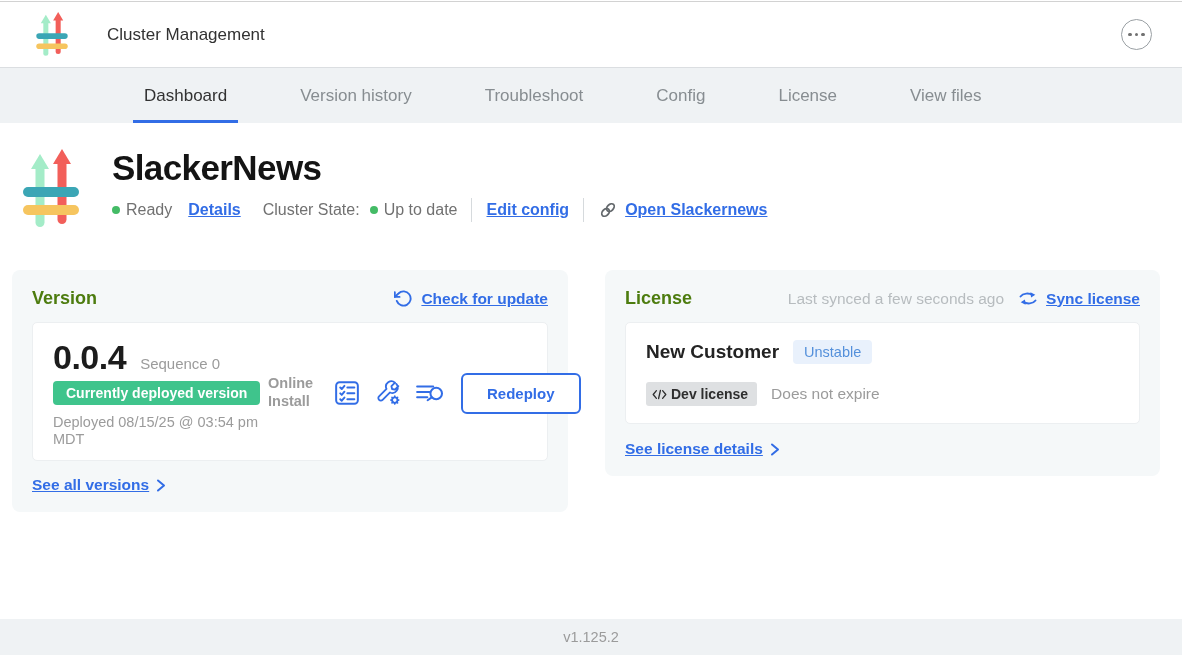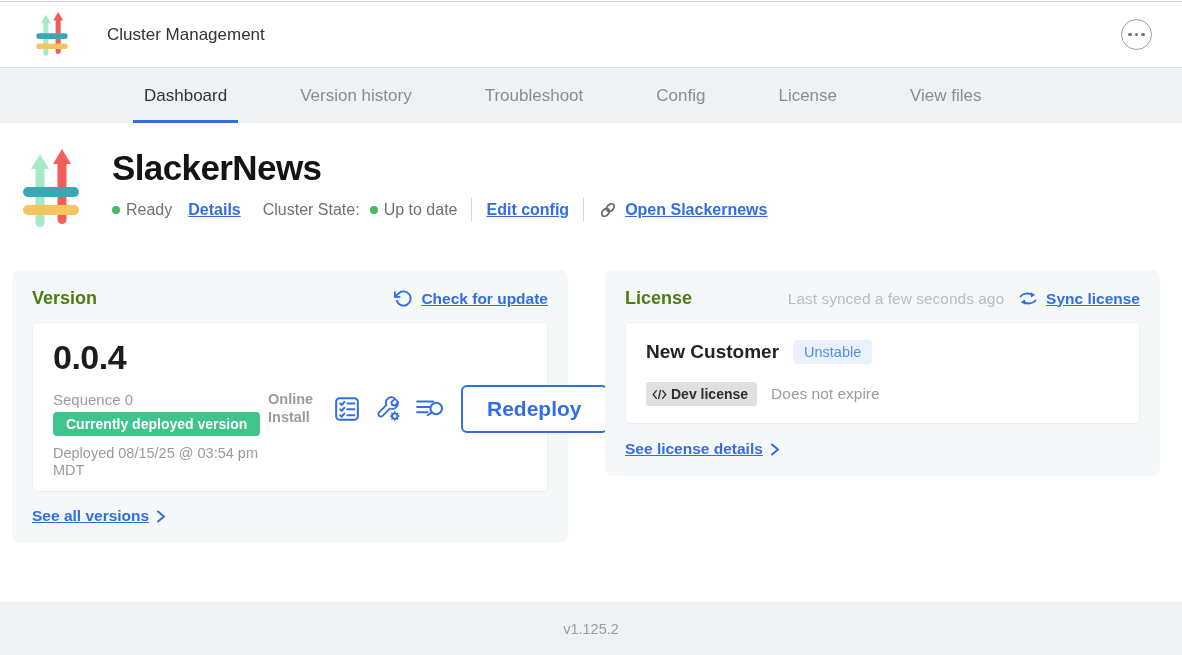--- a/index.html
+++ b/index.html
@@ -61,45 +61,45 @@
   .card-head { display: flex; align-items: center; }
   .card-title { font-size: 18px; font-weight: 700; color: #4d7c0f; }
   .head-action { margin-left: auto; display: flex; align-items: center; gap: 8px; font-size: 15.5px; }
 
   .version-card { width: 556px; }
   .license-card { width: 555px; }
 
   .inner-card { background: #fff; border: 1px solid #eceff1; border-radius: 5px; margin-top: 13px; }
 
   .version-inner { padding: 15px 18px 12px 20px; display: flex; align-items: center; justify-content: space-between; min-height: 130px; }
-  .ver-row1 { display: flex; align-items: baseline; gap: 14px; flex-direction: column; }
+  .ver-row1 { display: flex; align-items: baseline; gap: 14px; }
   .ver-number { font-size: 34px; font-weight: 800; color: #1c1c1c; letter-spacing: -0.5px; }
   .ver-seq { font-size: 15px; color: #9b9b9b; }
   .deployed-pill { display: inline-block; margin-top: 4px; background: #3fc48c; color: #fff;
     font-size: 14px; font-weight: 600; padding: 4px 13px; border-radius: 4px; }
   .deployed-at { margin-top: 9px; font-size: 14.5px; line-height: 1.18; color: #9b9b9b; width: 215px; }
   .ver-actions { display: flex; align-items: center; gap: 13px; }
   .install-type { width: 52px; font-size: 14.5px; line-height: 1.22; font-weight: 700; color: #9b9b9b; }
   .action-icon { display: flex; cursor: pointer; }
   .redeploy-btn { margin-left: 3px; background: #fff; border: 2px solid #326de6; color: #326de6;
-    font-family: inherit; font-size: 21px; font-weight: 700; padding: 10px 24px; border-radius: 6px; cursor: pointer; }
+    font-family: inherit; font-size: 15px; font-weight: 700; padding: 10px 24px; border-radius: 6px; cursor: pointer; }
   .card-footer-link { margin-top: 15px; display: flex; align-items: center; gap: 7px; font-size: 15.5px; }
 
   .license-inner { padding: 17px 20px; }
   .lic-row1 { display: flex; align-items: center; gap: 14px; }
   .customer-name { font-size: 19px; font-weight: 700; color: #232323; }
   .channel-badge { background: #e9f1fc; color: #5490db; font-size: 14.5px; padding: 4px 11px; border-radius: 4px; }
   .lic-row2 { display: flex; align-items: center; gap: 14px; margin-top: 18px; }
   .dev-tag { background: #dee0e2; color: #2e2e2e; font-size: 14px; font-weight: 700;
     padding: 4px 9px 4px 6px; border-radius: 3px; display: flex; align-items: center; gap: 4px; }
   .expiry { font-size: 15.5px; color: #9b9b9b; }
   .synced-text { font-size: 15.5px; color: #b7bcbf; margin-right: 6px; }
 
   
-  .app-footer { flex: 0 0 auto; height: 53px; background: #eff2f4; display: flex; align-items: center; justify-content: center;
+  .app-footer { flex: 0 0 auto; height: 36px; background: #eff2f4; display: flex; align-items: center; justify-content: center;
     font-size: 14.5px; color: #9b9b9b; }
 </style>
 </head>
 <body>
 
 <div class="top-strip"></div>
 
 <header class="app-header">
   <div class="brand">
     <svg width="38" height="46" viewBox="0 0 58 82">

